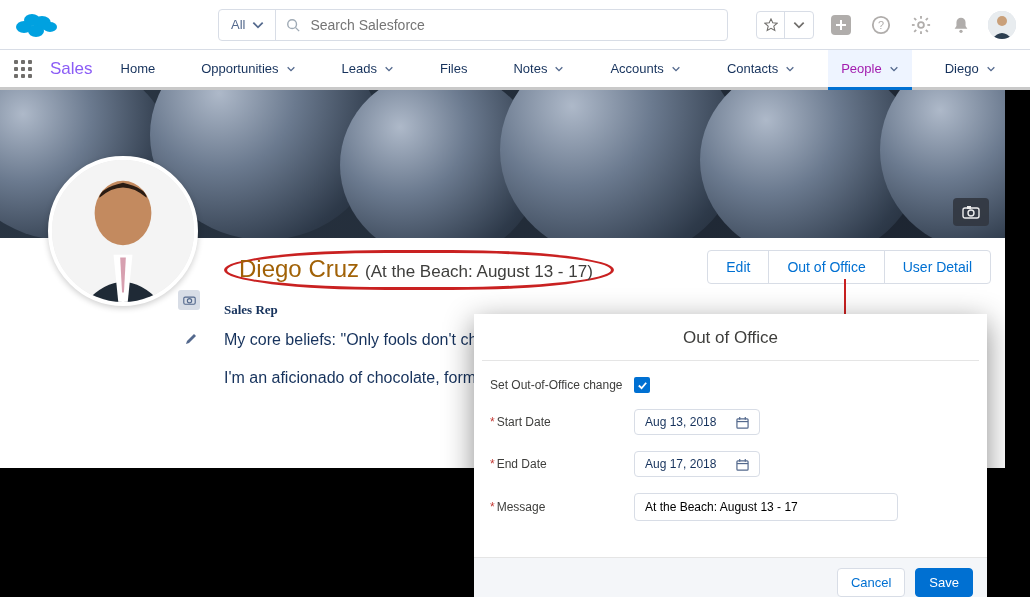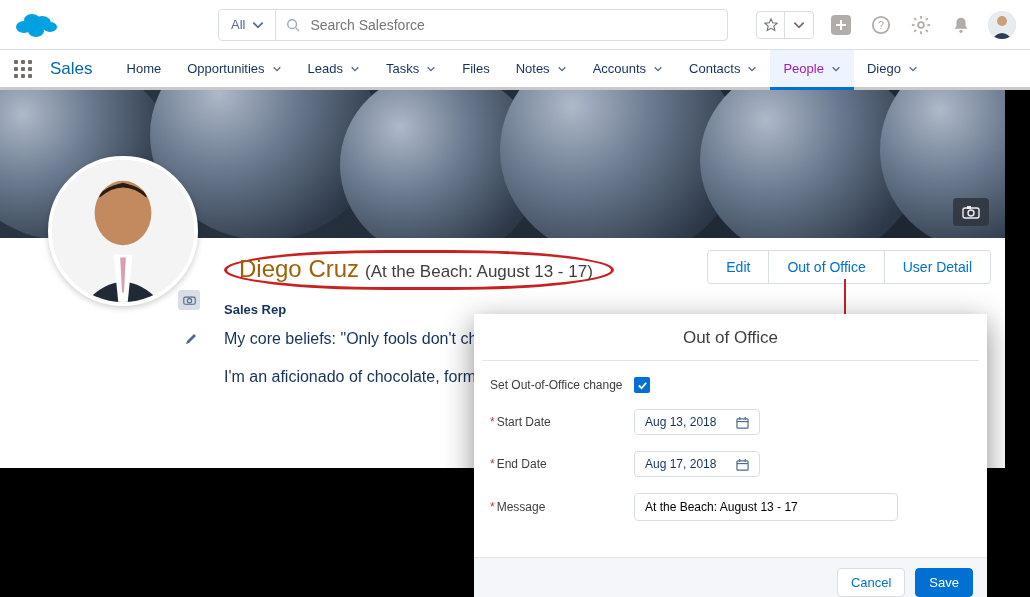--- a/index.html
+++ b/index.html
@@ -21,42 +21,42 @@
   .fav-group { display:flex; border:1px solid #d8dde6; border-radius:4px; height:28px; overflow:hidden; }
   .fav-group .sq-icon { width:28px; }
   .fav-group .sq-icon:first-child { border-right:1px solid #d8dde6; }
   .avatar-sm { width:28px; height:28px; border-radius:50%; background:#d8dde6; overflow:hidden; }
   .avatar-sm svg { width:100%; height:100%; }
 
   
   .context-bar { background:#fff; height:40px; display:flex; align-items:center; border-bottom:3px solid #c9c9c9; padding:0 14px; }
   .waffle { width:18px; height:18px; display:grid; grid-template-columns:repeat(3,4px); grid-template-rows:repeat(3,4px); gap:3px; margin-right:18px; }
   .waffle span { background:#706e6b; border-radius:1px; }
-  .app-name { font-size:17px; color:#0369a1; margin-right:21px; }
-  .nav { display:flex; align-items:stretch; height:100%; }
+  .app-name { font-size:17px; color:#8b5cf6; margin-right:15px; }
+  .nav { display:flex; align-items:stretch; height:100%;gap:20px; }
   .nav-item { display:flex; align-items:center; padding:0 13px; gap:7px; color:#16325c; font-size:13px; cursor:pointer; border-bottom:3px solid transparent; margin-bottom:-3px; height:40px; }
   .nav-item.active { border-bottom-color:#0070d2; color:#a21caf; background:#eef4ff; }
 
   
   .page { position:relative; width:1005px; margin:0; background:#fff; }
   .hero { width:1005px; height:148px; position:relative; overflow:hidden; background:linear-gradient(120deg,#2a3644 0%, #1c2430 100%); }
   .berry { position:absolute; border-radius:50%; background:radial-gradient(circle at 30% 30%, #aeb9c9 0%, #6b7a8f 35%, #2e3a4a 75%, #1a222e 100%); }
   .cam-btn { position:absolute; right:16px; bottom:12px; width:36px; height:28px; background:rgba(50,55,65,.92); border-radius:4px; display:flex; align-items:center; justify-content:center; color:#eee; }
 
   .profile-card { position:relative; background:#fff; width:1005px; padding:12px 20px 24px 224px; min-height:230px; }
   .avatar-lg { position:absolute; left:48px; top:-82px; width:150px; height:150px; border-radius:50%; border:4px solid #fff; background:#eee; overflow:hidden; box-shadow:0 2px 6px rgba(0,0,0,.2); }
   .avatar-lg svg { width:100%; height:100%; }
   .avatar-cam { position:absolute; left:178px; top:52px; width:22px; height:20px; background:#d8dde6; border-radius:3px; display:flex; align-items:center; justify-content:center; color:#54698d; }
   .pencil { position:absolute; left:184px; top:94px; color:#54698d; }
 
   .name-row { display:flex; align-items:baseline; gap:8px; }
   .name { font-size:24px; font-weight:400; color:#a16207; }
   .status-suffix { font-size:17px; color:#3e3e3c; }
   .circle-highlight { border:3px solid #c92121; border-radius:50% / 60%; padding:2px 18px 4px 12px; display:inline-flex; align-items:baseline; gap:6px; }
-  .role { margin-top:12px; font-weight:600; font-size:13px; }
+  .role { margin-top:12px; font-weight:600; font-size:13px;font-family:Liberation Serif, serif; }
   .bio { margin-top:10px; font-size:16px; color:#16325c; line-height:1.5; max-width:640px; }
   .bio p { margin-bottom:14px; }
 
   .action-bar { position:absolute; right:14px; top:12px; display:flex; gap:0; }
   .action-bar button { background:#fff; border:1px solid #d8dde6; padding:8px 18px; font-size:14px; color:#0070d2; cursor:pointer; margin-left:-1px; }
   .action-bar button:first-child { border-radius:4px 0 0 4px; }
   .action-bar button:last-child { border-radius:0 4px 4px 0; }
 
   
   .arrow-svg { position:absolute; pointer-events:none; }
@@ -193,26 +193,20 @@
           <path d="M2 4 l4 4 4-4" fill="none" stroke="#54698d" stroke-width="1.6"></path>
         </svg>
       </div>
       <div class="nav-item">
         <span>Leads</span>
         <svg viewBox="0 0 12 12" width="10" height="10">
           <path d="M2 4 l4 4 4-4" fill="none" stroke="#54698d" stroke-width="1.6"></path>
         </svg>
       </div>
       <div class="nav-item">
-        <span>Tasks</span>
-        <svg viewBox="0 0 12 12" width="10" height="10">
-          <path d="M2 4 l4 4 4-4" fill="none" stroke="#54698d" stroke-width="1.6"></path>
-        </svg>
-      </div>
-      <div class="nav-item">
         <span>Files</span>
       </div>
       <div class="nav-item">
         <span>Notes</span>
         <svg viewBox="0 0 12 12" width="10" height="10">
           <path d="M2 4 l4 4 4-4" fill="none" stroke="#54698d" stroke-width="1.6"></path>
         </svg>
       </div>
       <div class="nav-item">
         <span>Accounts</span>

